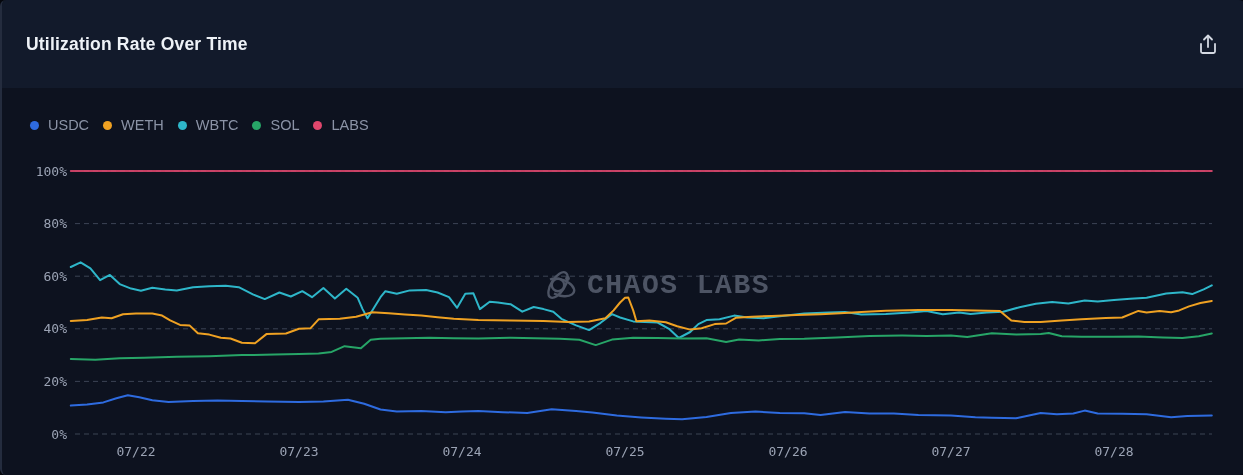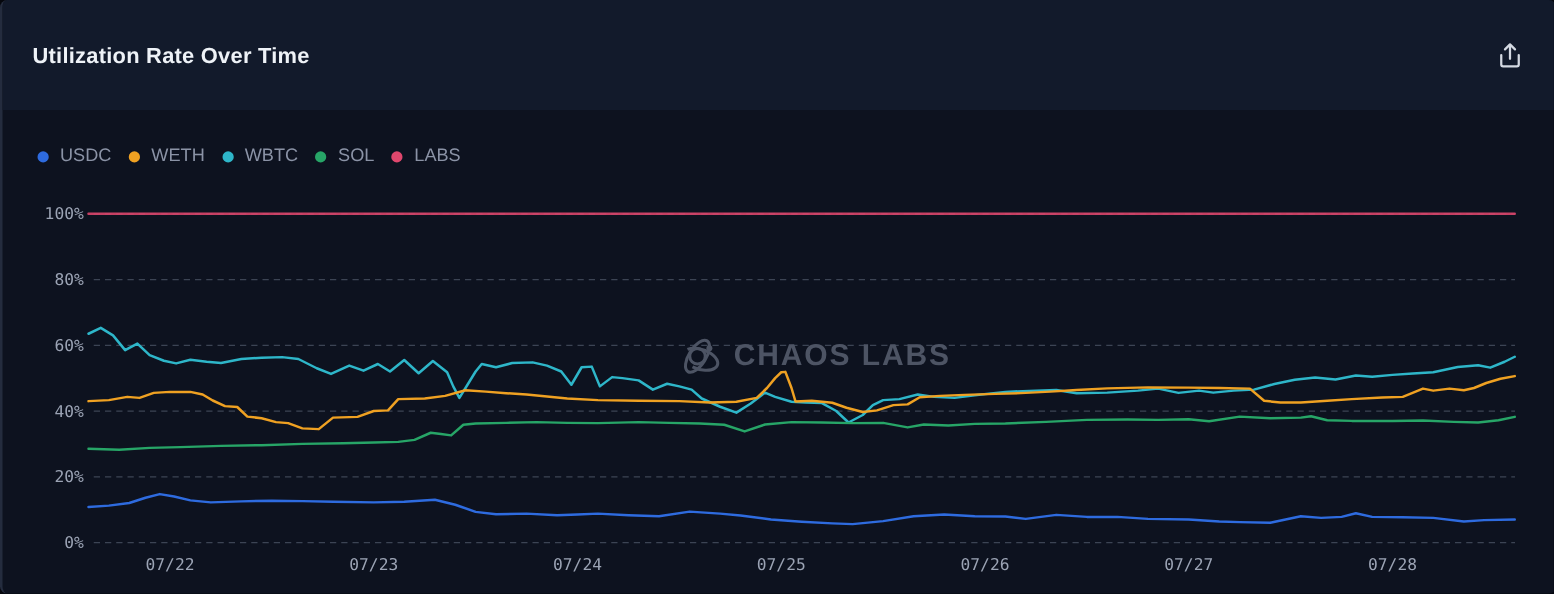--- a/index.html
+++ b/index.html
@@ -31,22 +31,22 @@
   }
   .legend-item{display:flex;align-items:center;gap:9px;cursor:pointer;}
   .legend-dot{width:9px;height:9px;border-radius:50%;}
   .legend-label{color:#8b93a6;font-size:14.5px;}
   .watermark{
     position:absolute;left:538px;top:266px;
     display:flex;align-items:center;gap:11px;
     color:#4d5464;pointer-events:none;
   }
   .watermark-text{
-    font-size:24px;font-weight:700;letter-spacing:1.5px;
-    font-family:Liberation Sans, sans-serif;
+    font-size:28px;font-weight:700;letter-spacing:1.5px;
+    font-family:Liberation Mono, monospace;
   }
   svg text{
     font-family:"DejaVu Sans Mono", monospace;
     font-size:13px;fill:#9ba3b4;
   }
   .chart-svg{position:absolute;left:0;top:0;}
 </style>
 </head>
 <body>
 

